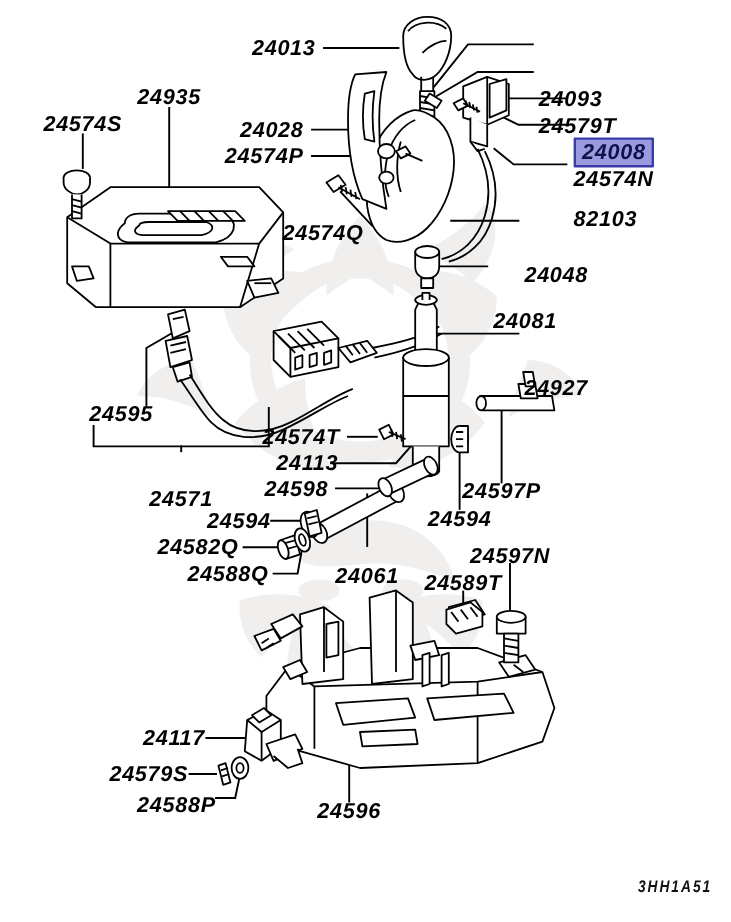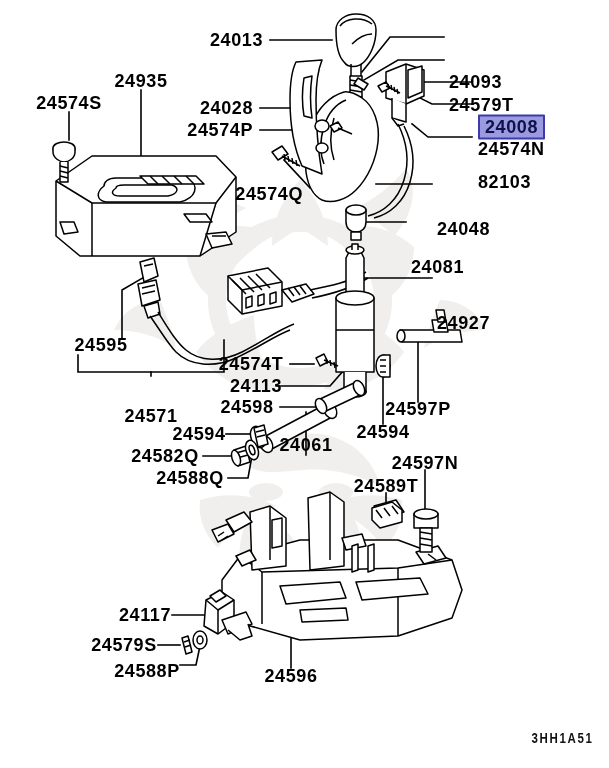--- a/index.html
+++ b/index.html
@@ -8,20 +8,21 @@
     padding: 0;
     background: #ffffff;
   }
   #page {
     position: relative;
     width: 609px;
     height: 768px;
     background: #ffffff;
     overflow: hidden;
     font-family: "Liberation Sans", sans-serif;
+    font-style: italic;
   }
   #artwork {
     position: absolute;
     left: 0; top: 0;
     width: 609px;
     height: 768px;
   }
   .label {
     position: absolute;
     font-family: "Liberation Sans", sans-serif;
@@ -412,21 +413,21 @@
       <div class="label ct" style="left: 101px; top: 345px;">24595</div>
       <div class="label ct" style="left: 151px; top: 384px; margin-top: 32px;">24571</div>
       <div class="label ct" style="left: 251px; top: 364px; text-align: right;">24574T</div>
       <div class="label ct" style="left: 256px; top: 386px;">24113</div>
       <div class="label ct" style="left: 247px; top: 407px;">24598</div>
       <div class="label ct" style="left: 418px; top: 409px;">24597P</div>
       <div class="label ct" style="left: 383px; top: 432px;">24594</div>
       <div class="label ct" style="left: 199px; top: 434px;">24594</div>
       <div class="label ct" style="left: 165px; top: 456px;">24582Q</div>
       <div class="label ct" style="left: 190px; top: 478px;">24588Q</div>
-      <div class="label ct" style="left: 306px; top: 445px;">24061</div>
+      <div class="label ct" style="left: 306px; top: 480px;">24061</div>
       <div class="label ct" style="left: 425px; top: 463px;">24597N</div>
       <div class="label ct" style="left: 386px; top: 486px;">24589T</div>
       <div class="label ct" style="left: 145px; top: 615px;">24117</div>
       <div class="label ct" style="left: 124px; top: 645px;">24579S</div>
       <div class="label ct" style="left: 147px; top: 671px;">24588P</div>
       <div class="label ct" style="left: 291px; top: 676px;">24596</div>
     </div>
 
   <div id="diagram-code">3HH1A51</div>
 

